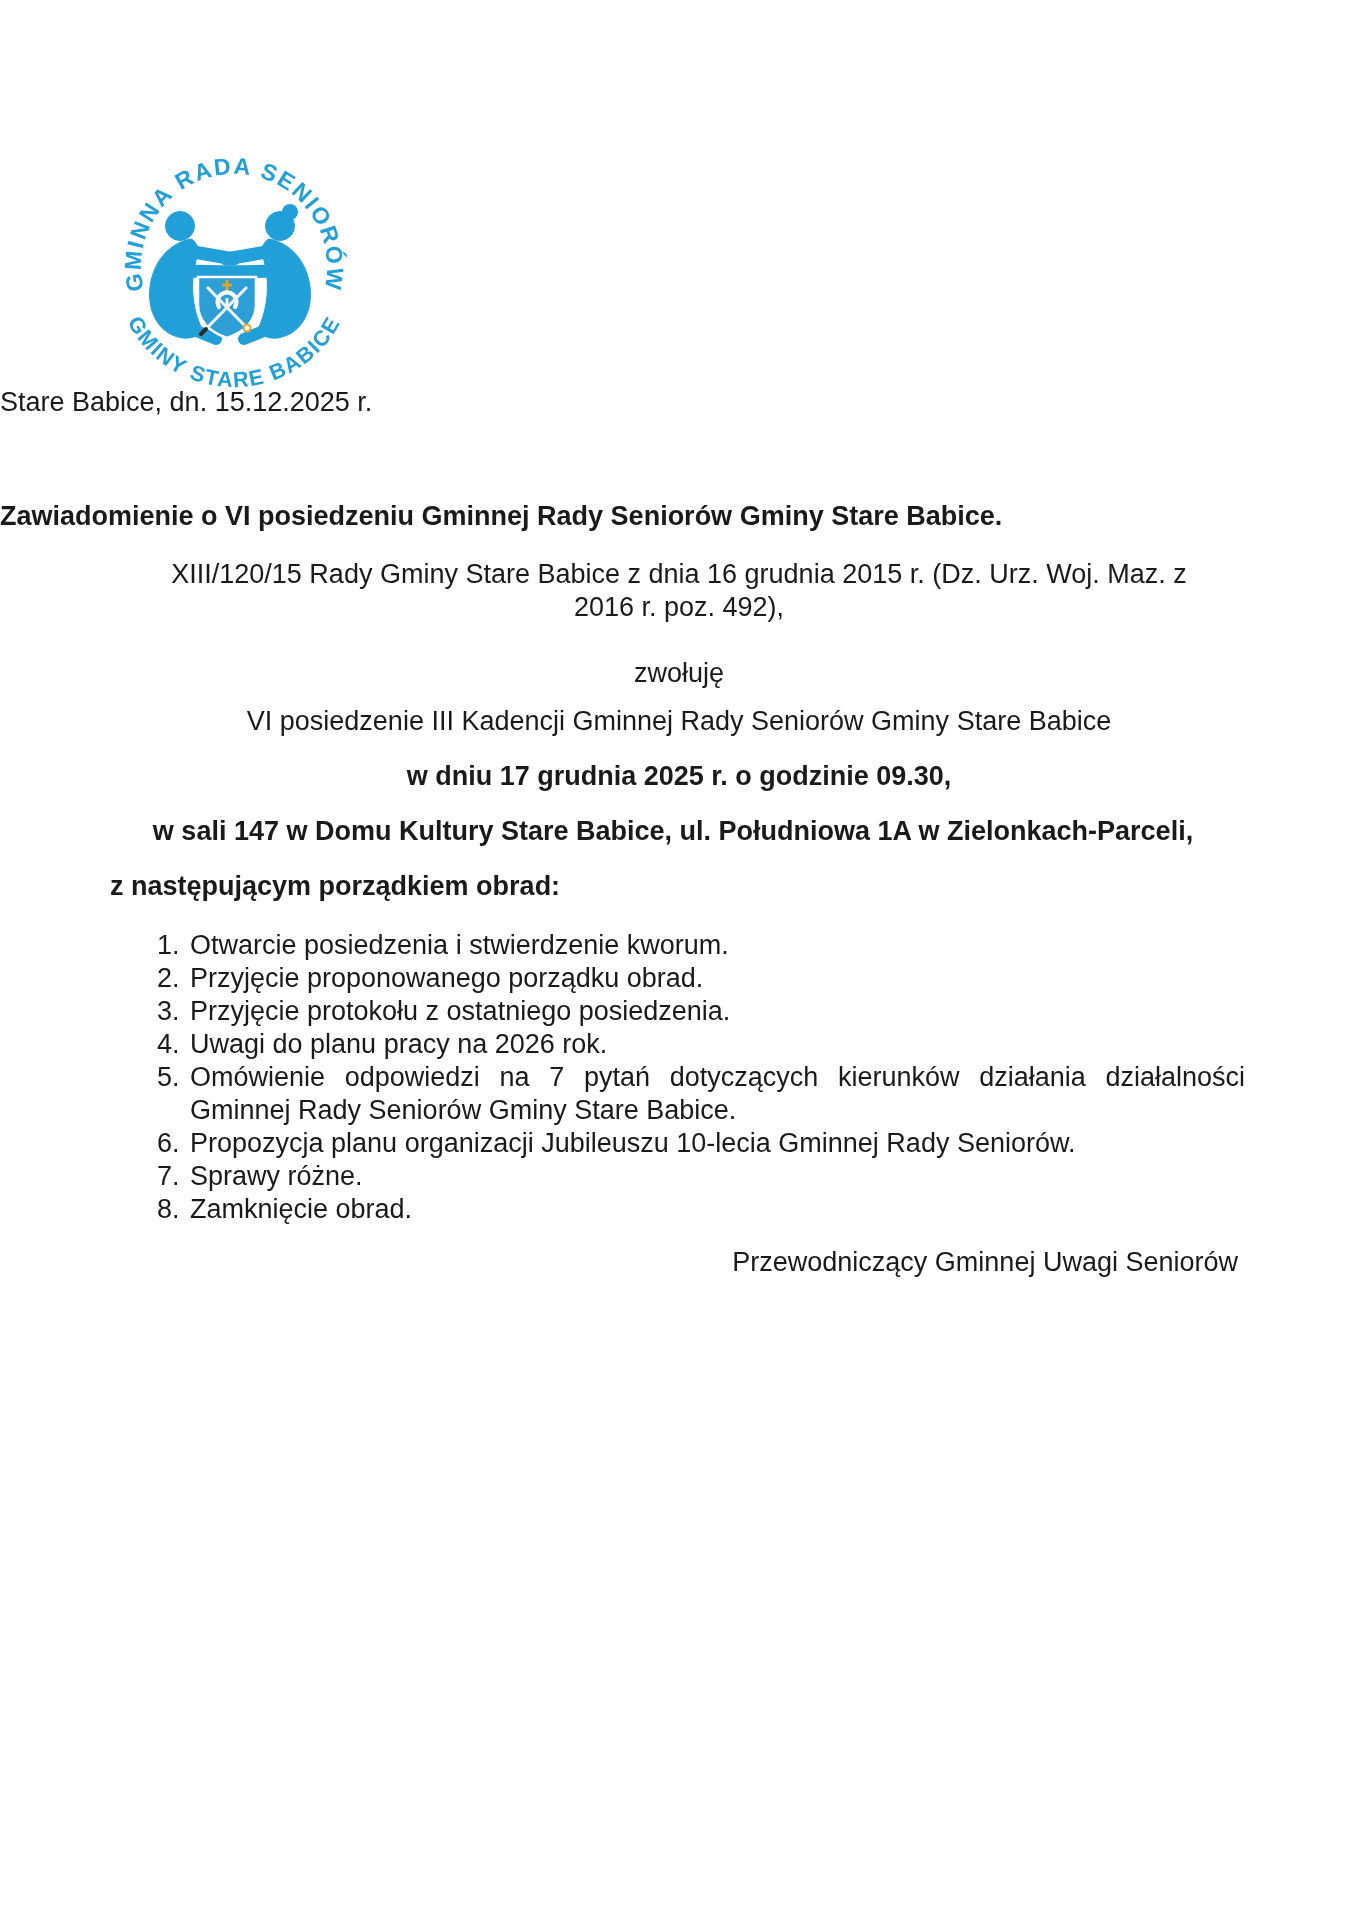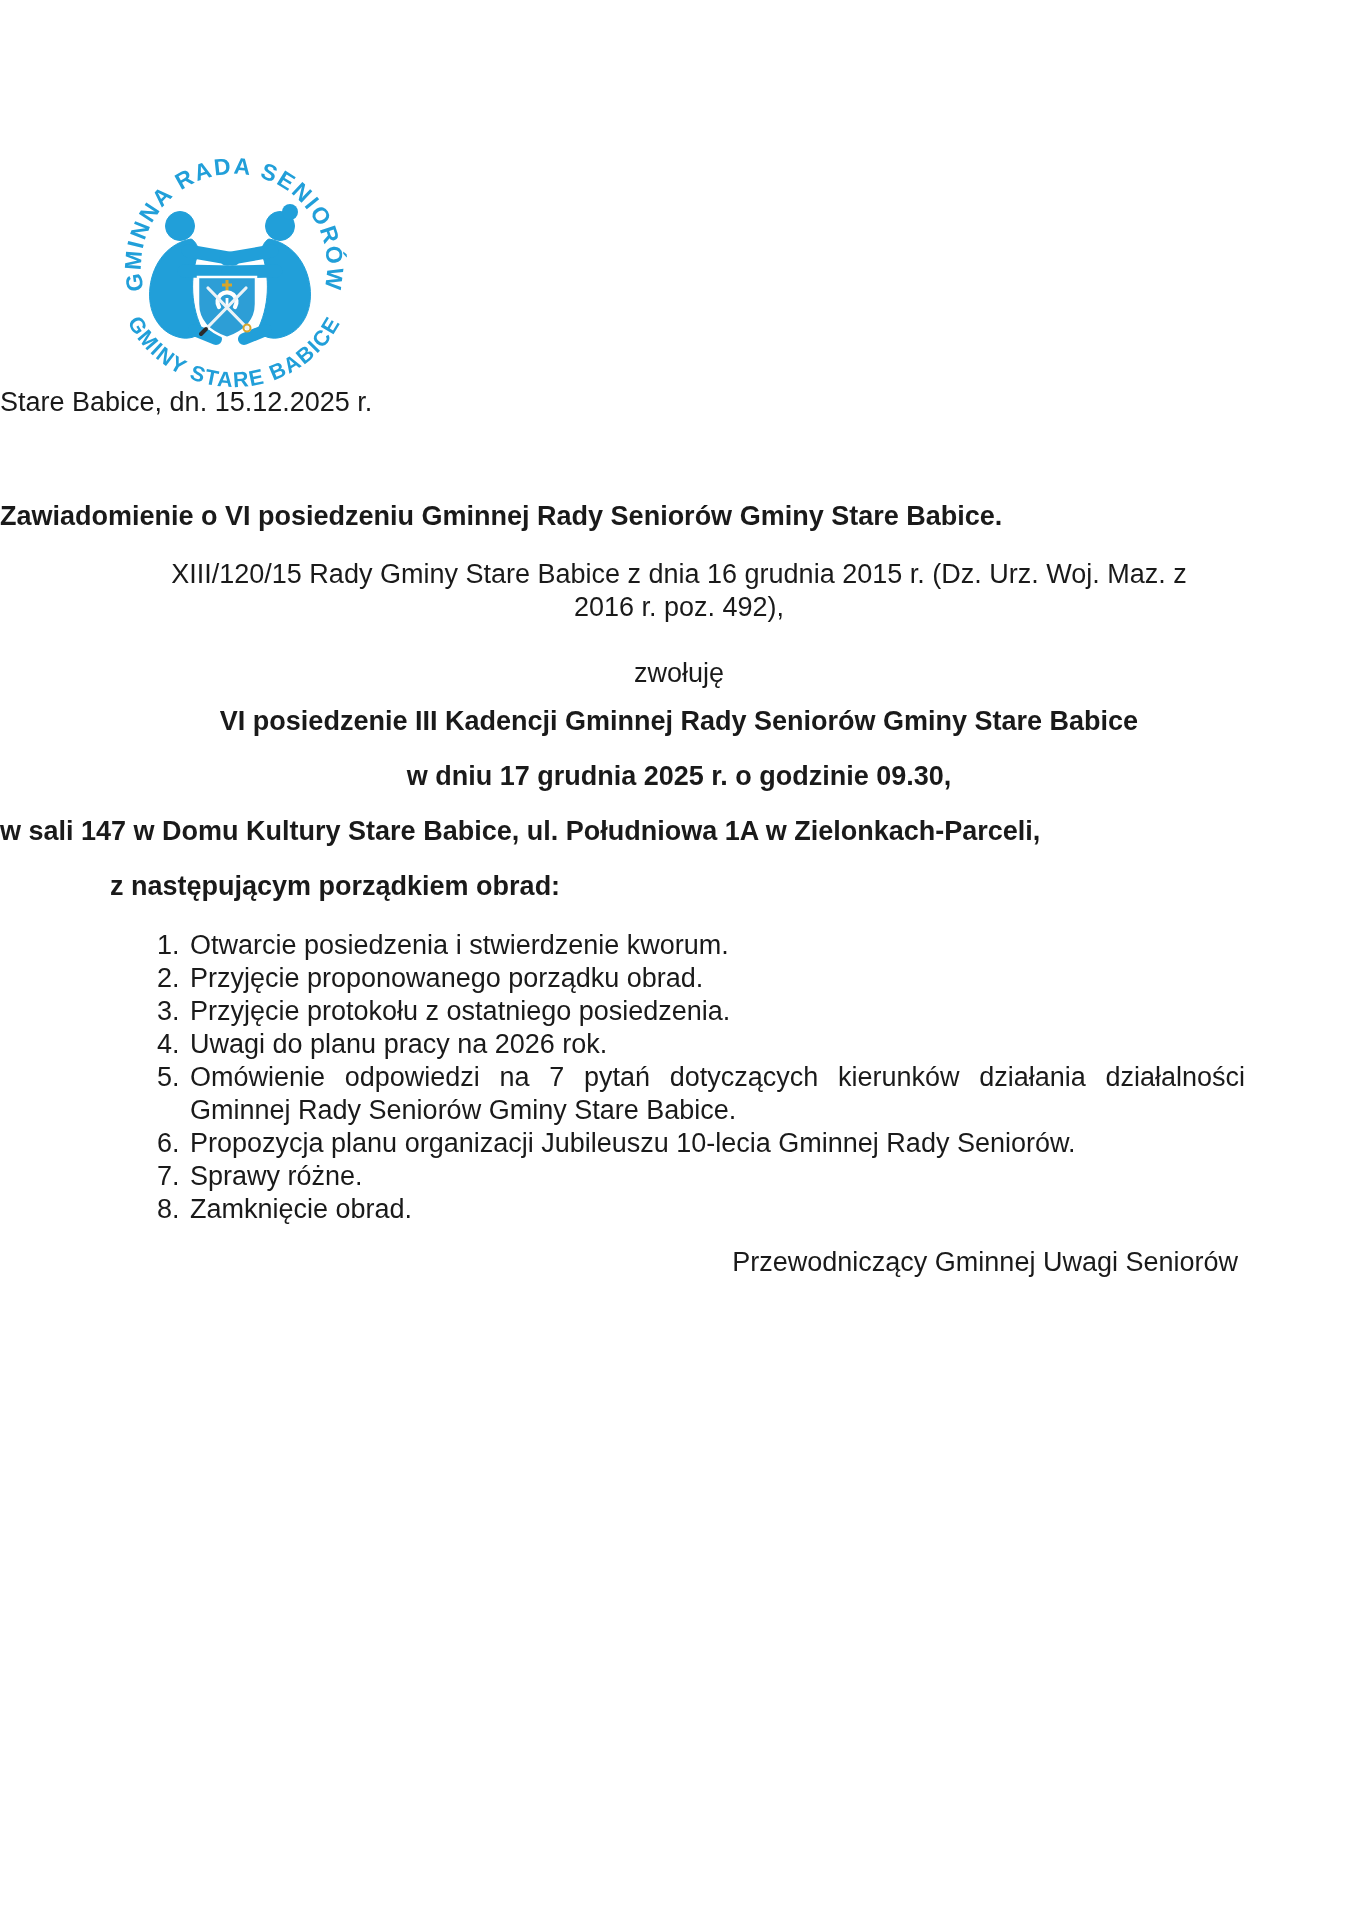--- a/index.html
+++ b/index.html
@@ -42,30 +42,30 @@
     margin:25px 0 0 0;
     text-align:center;
   }
   .convene-word{
     margin:33px 0 0 0;
     text-align:center;
   }
   .meeting-title{
     margin:15px 0 0 0;
     text-align:center;
-    font-weight:bold;
+    font-weight:normal;
   }
   .meeting-datetime{
     margin:22px 0 0 0;
     text-align:center;
     font-weight:bold;
   }
   .meeting-location{
     margin:22px 12px 0 0;
-    text-align:left;
+    text-align:center;
     font-weight:bold;
   }
   .agenda-intro{
     margin:22px 0 0 0;
     padding-left:110px;
     font-weight:bold;
   }
   ol.agenda{
     list-style:none;
     margin:26px 113px 0 157px;

